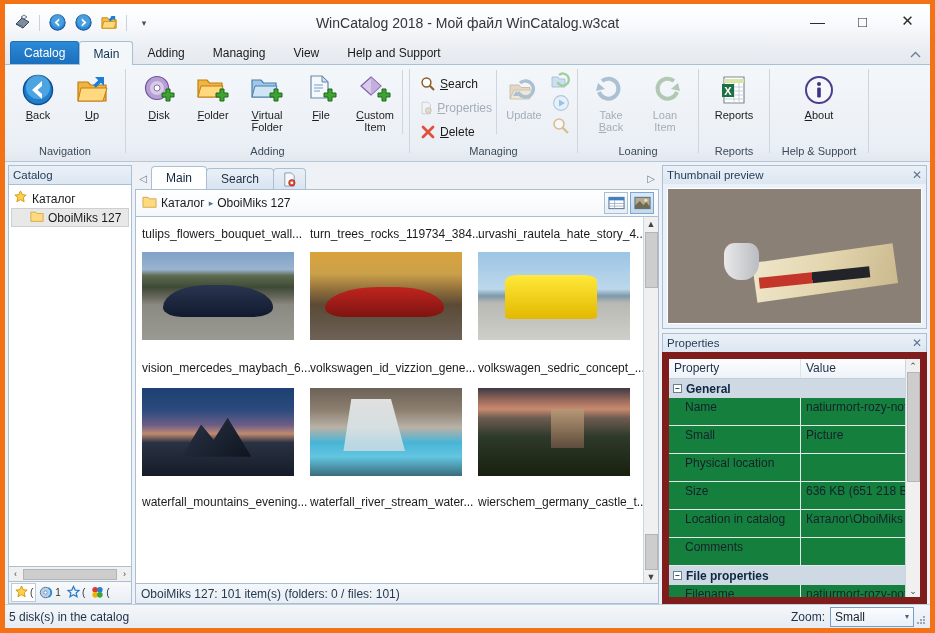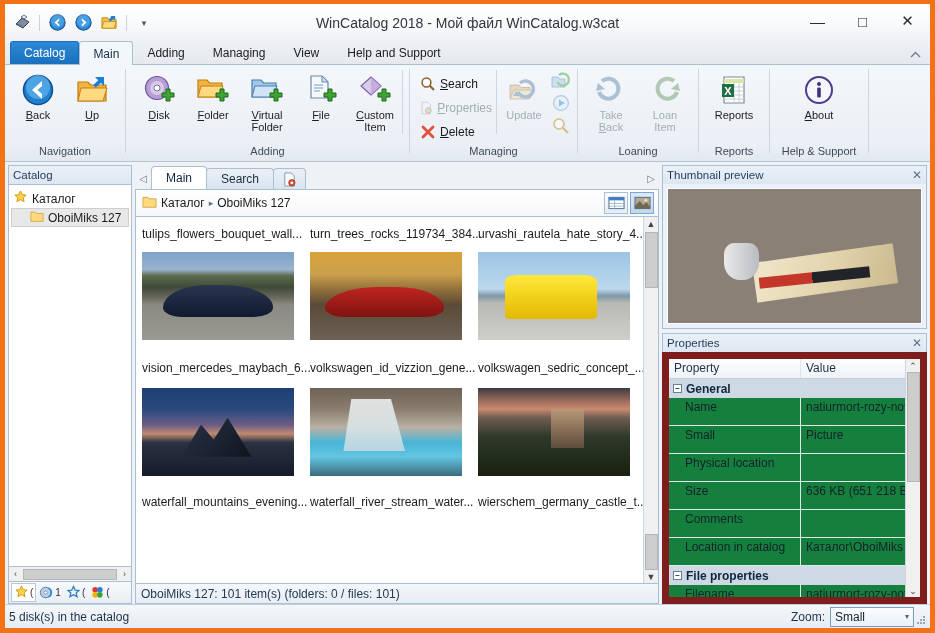--- a/index.html
+++ b/index.html
@@ -771,26 +771,26 @@
             </div>
             <div class="pg-row">
               <span class="k">Physical location</span>
               <span class="v"></span>
             </div>
             <div class="pg-row">
               <span class="k">Size</span>
               <span class="v">636 KB (651 218 By...</span>
             </div>
             <div class="pg-row">
+              <span class="k">Location in catalog</span>
+              <span class="v">Каталог\OboiMiks</span>
+            </div>
+            <div class="pg-row">
               <span class="k">Comments</span>
               <span class="v"></span>
-            </div>
-            <div class="pg-row">
-              <span class="k">Location in catalog</span>
-              <span class="v">Каталог\OboiMiks</span>
             </div>
 
             <div class="pg-grouprow">
               <span class="pg-expander">−</span>
               <span>File properties</span>
             </div>
             <div class="pg-row">
               <span class="k">Filename</span>
               <span class="v">natiurmort-rozy-noty-...</span>
             </div>

